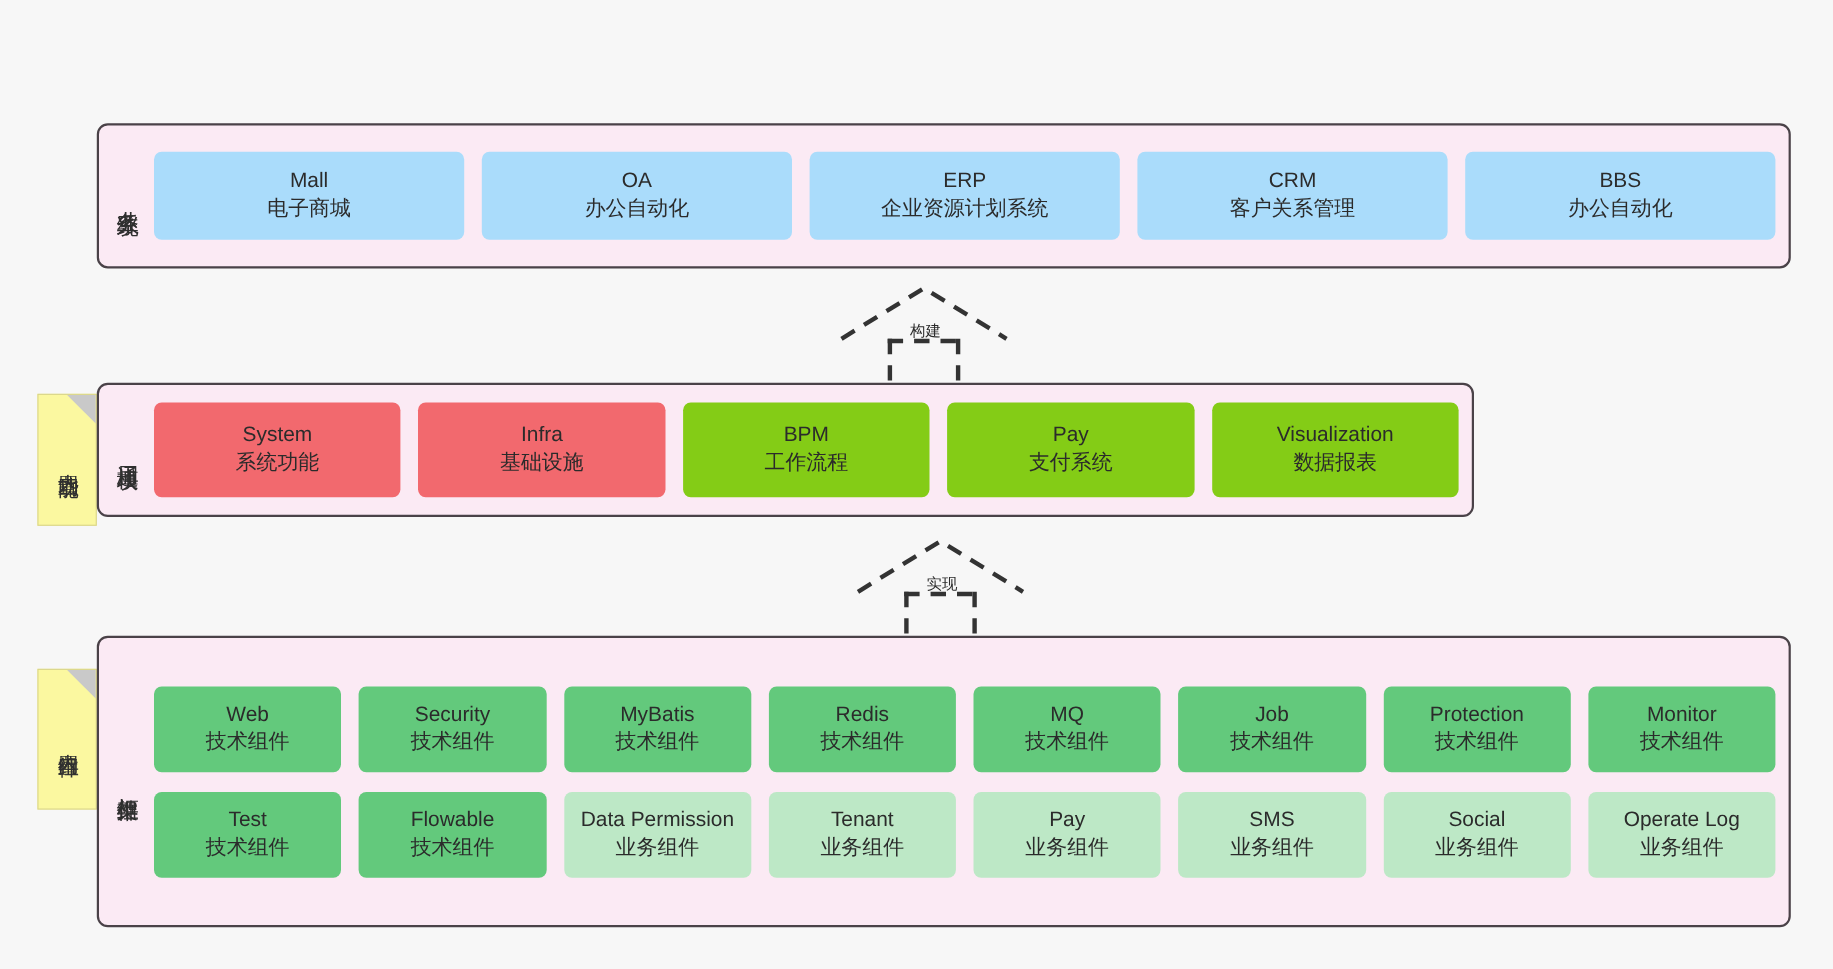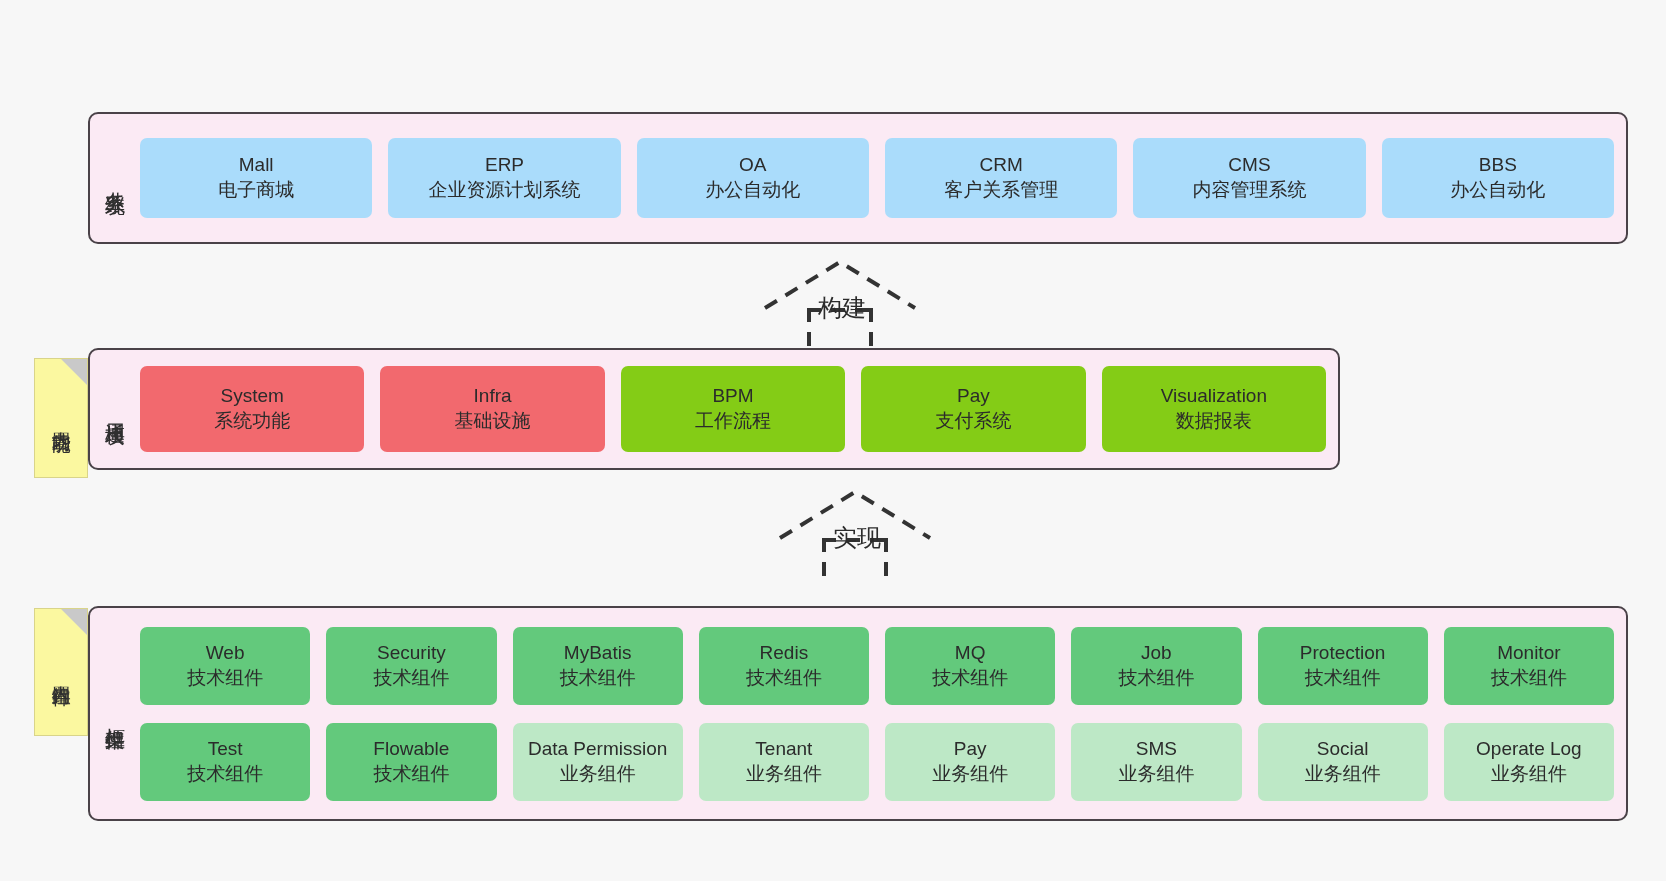--- a/index.html
+++ b/index.html
@@ -130,21 +130,21 @@
   .connector svg {
     position: absolute;
     inset: 0;
     overflow: visible;
   }
   .connector .conn-label {
     position: absolute;
     left: 50%;
     top: 40px;
     transform: translateX(-46%);
-    font-size: 24px;
+    font-size: 14px;
     color: #2b2b2b;
     background: transparent;
     padding: 0 2px;
     white-space: nowrap;
     user-select: none;
   }
 </style>
 </head>
 <body>
 
@@ -152,34 +152,30 @@
 
   <div class="layer" id="layer-business" style="left:88px; top:112px; width:1540px; height:132px;">
     <div class="layer-title">业务系统</div>
     <div class="layer-body">
       <div class="row" id="row-business">
           <div class="card blue h-business">
             <span class="en">Mall</span>
             <span class="cn">电子商城</span>
           </div>
           <div class="card blue h-business">
+            <span class="en">OA</span>
+            <span class="cn">办公自动化</span>
+          </div>
+          <div class="card blue h-business">
             <span class="en">ERP</span>
             <span class="cn">企业资源计划系统</span>
           </div>
           <div class="card blue h-business">
-            <span class="en">OA</span>
-            <span class="cn">办公自动化</span>
-          </div>
-          <div class="card blue h-business">
             <span class="en">CRM</span>
             <span class="cn">客户关系管理</span>
-          </div>
-          <div class="card blue h-business">
-            <span class="en">CMS</span>
-            <span class="cn">内容管理系统</span>
           </div>
           <div class="card blue h-business">
             <span class="en">BBS</span>
             <span class="cn">办公自动化</span>
           </div>
         </div>
     </div>
   </div>
 
   <div class="connector" id="conn-0" style="left:745px; top:252px;">
@@ -233,21 +229,21 @@
       <line x1="126" y1="56" x2="126" y2="100" stroke="#333333" stroke-width="4" stroke-dasharray="14,10"></line>
     </svg>
     <span class="conn-label">实现</span>
   </div>
 
   <div class="note" id="note-framework" style="left:34px; top:608px; height:128px;">
     <span class="fold"></span>
     <span>内置组件</span>
   </div>
 
-  <div class="layer" id="layer-framework" style="left:88px; top:578px; width:1540px; height:215px;margin-top:28px;">
+  <div class="layer" id="layer-framework" style="left:88px; top:578px; width:1540px; height:265px;">
     <div class="layer-title">框架组件</div>
     <div class="layer-body">
       <div class="row" id="row-fw1">
           <div class="card green h-comp">
             <span class="en">Web</span>
             <span class="cn">技术组件</span>
           </div>
           <div class="card green h-comp">
             <span class="en">Security</span>
             <span class="cn">技术组件</span>

